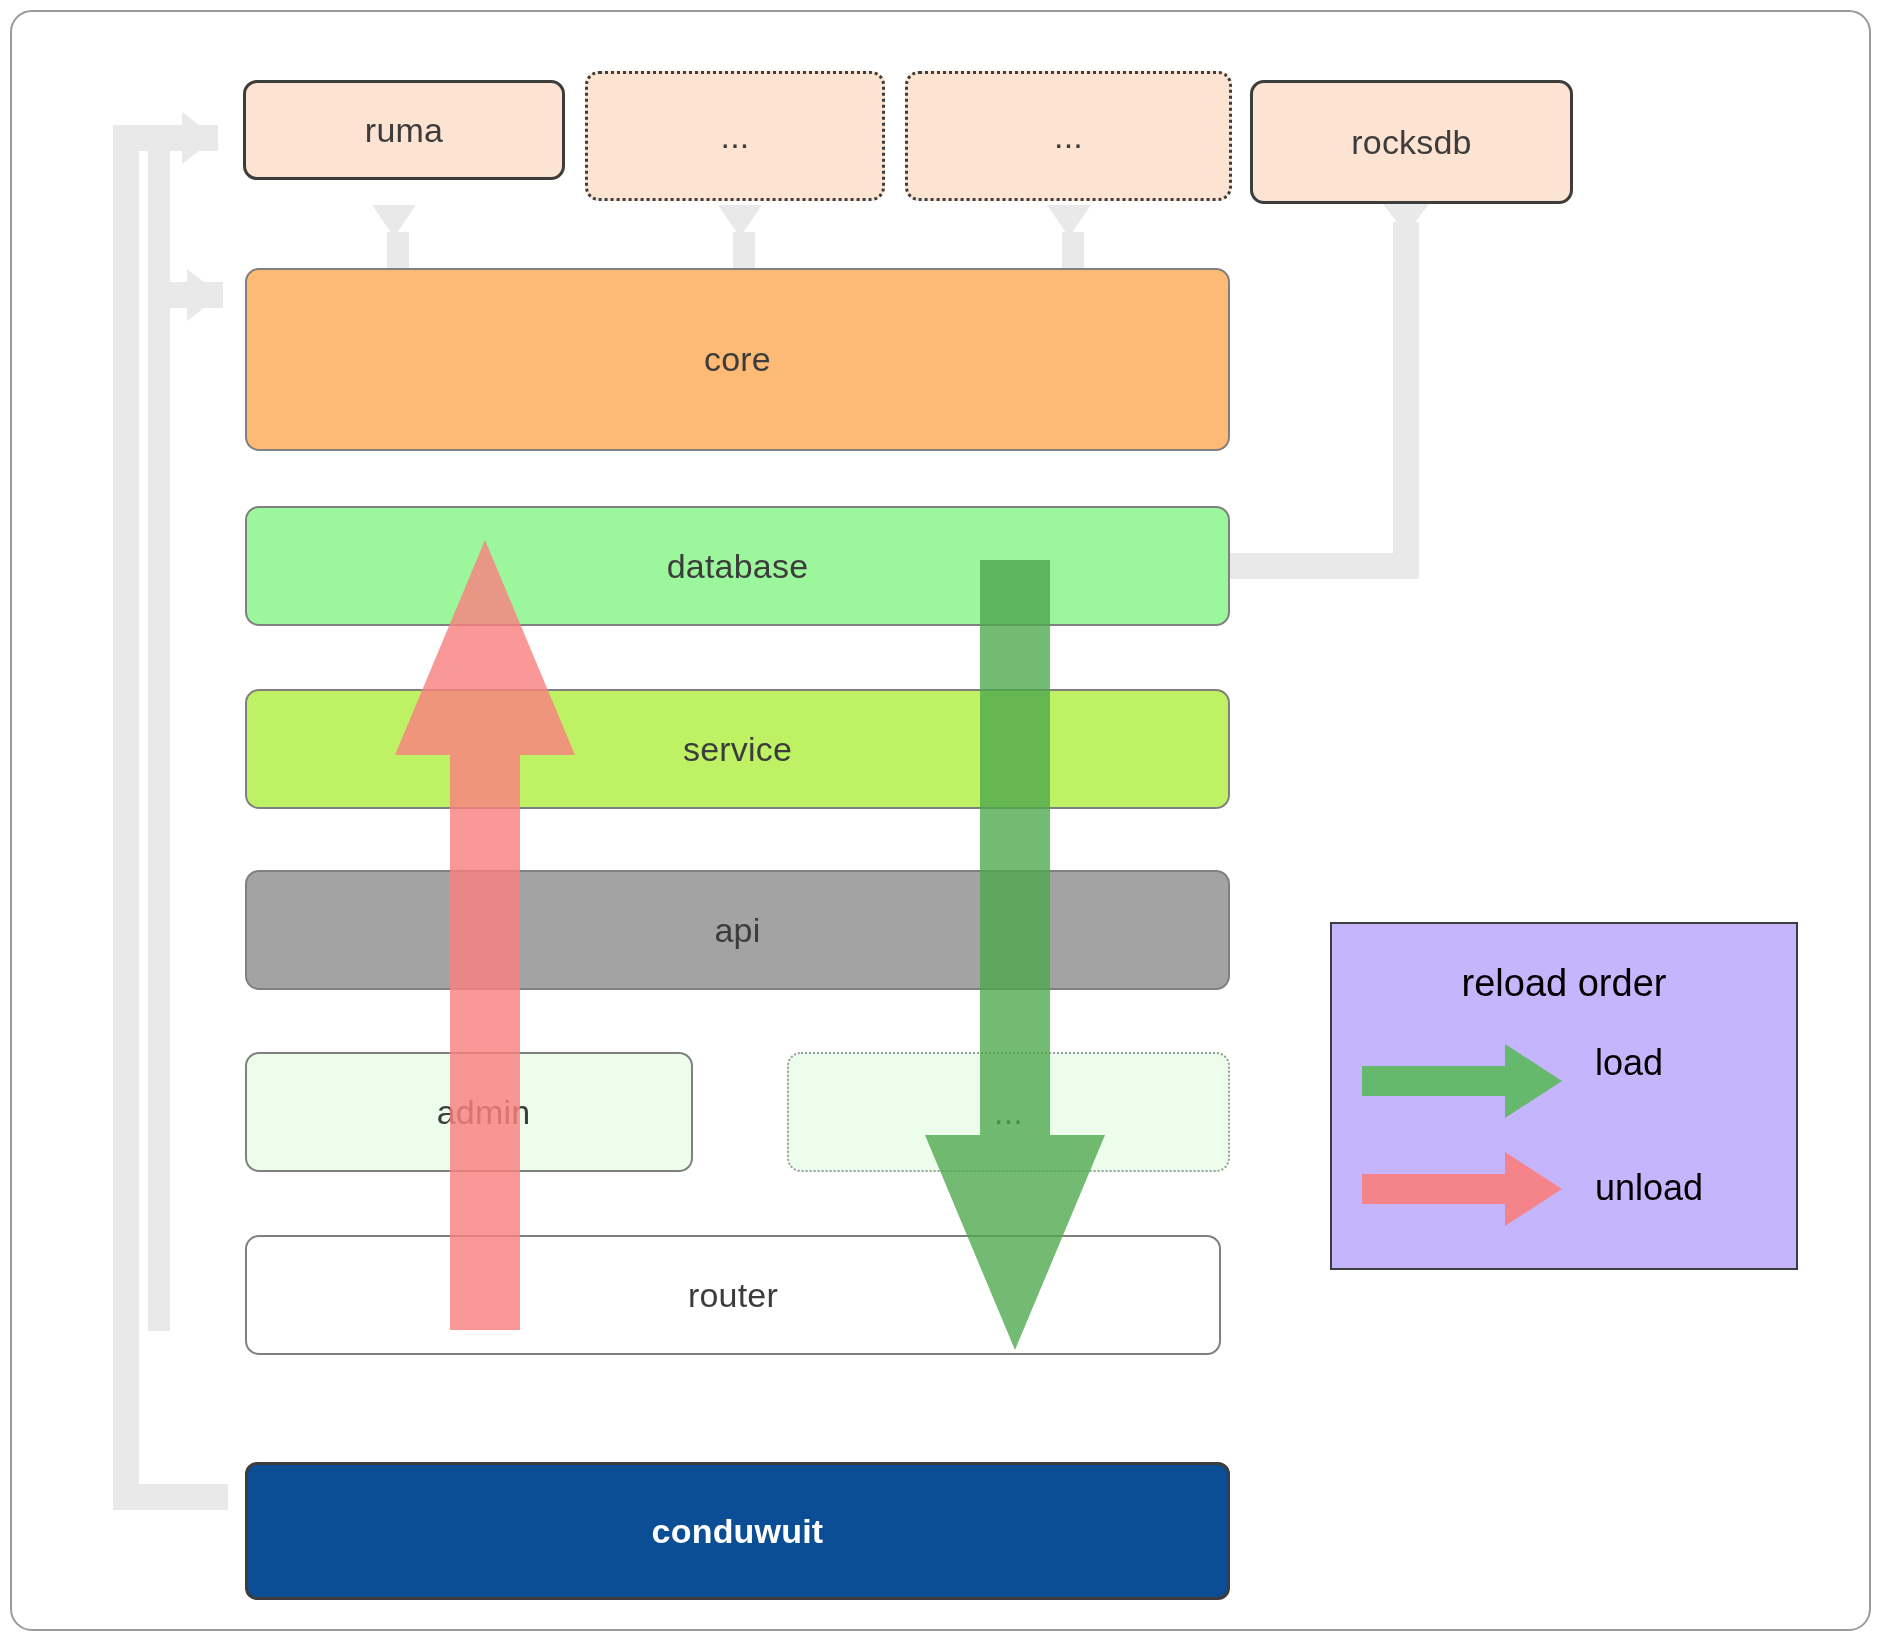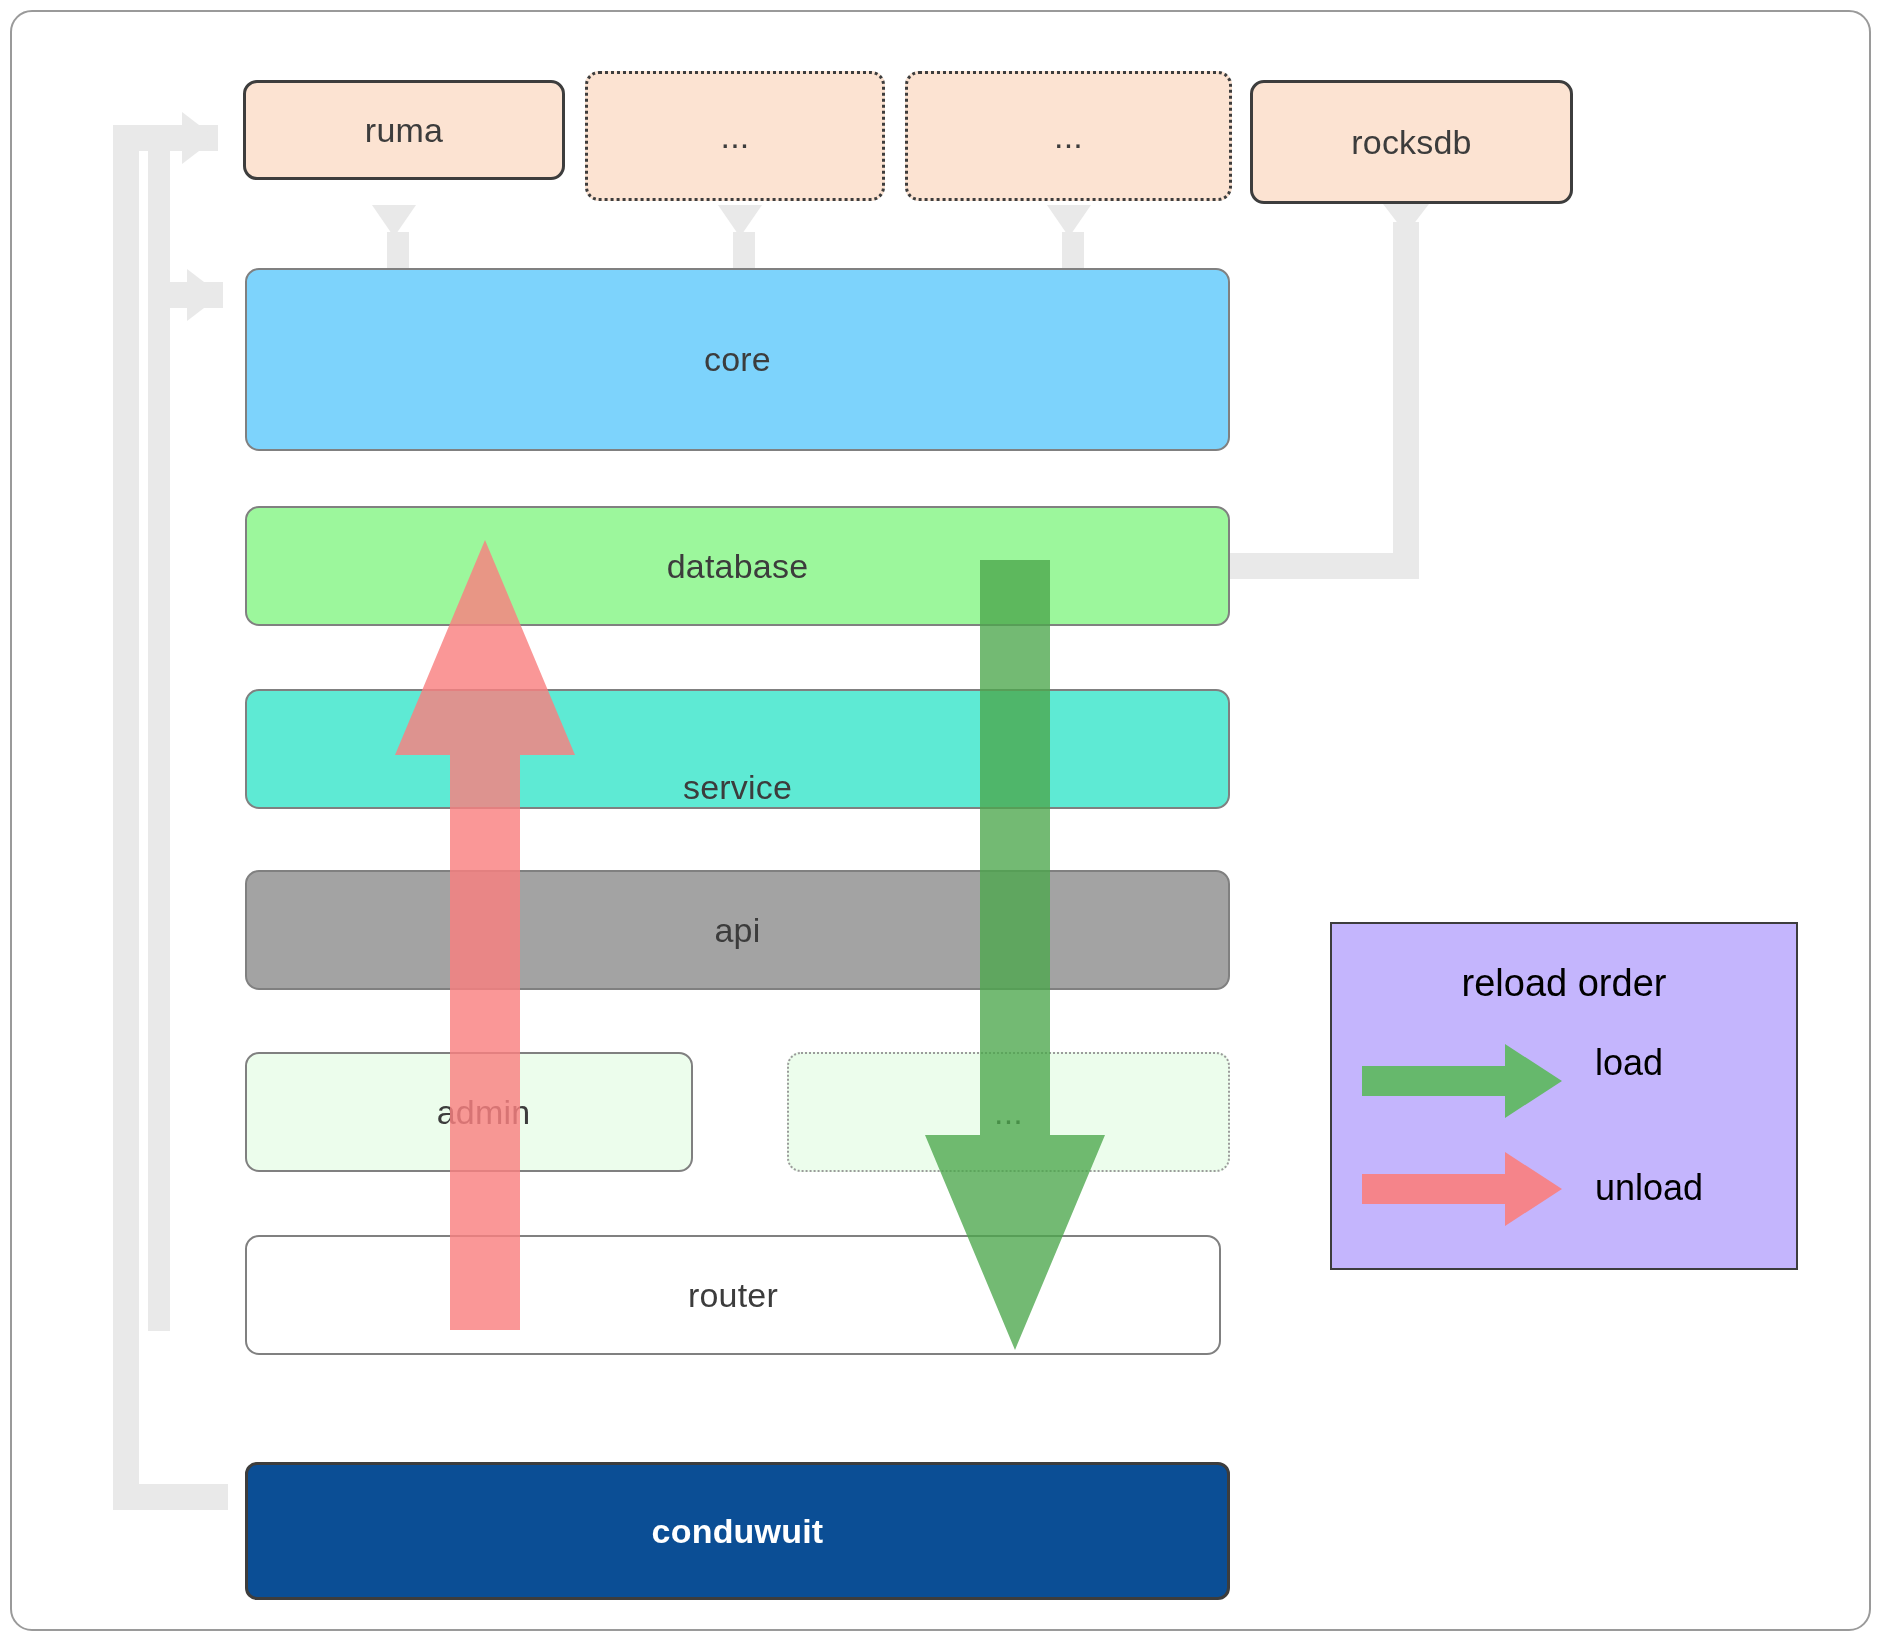--- a/index.html
+++ b/index.html
@@ -34,23 +34,23 @@
     color:#3c3c3c;
     letter-spacing:0.2px;
   }
 
   .solid-dark { border:3px solid #3d3d3d; }
   .dotted-dark { border:3px dotted #3d3d3d; }
   .solid-gray { border:2px solid #808080; }
   .dotted-gray { border:2px dotted #9b9b9b; }
 
   .peach { background:#fce3d2; }
-  .blue  { background:#7dd3fc; }
+  .blue  { background:#fdba74; }
   .green1{ background:#9cf79c; }
-  .green2{ background:#5eead4;align-items:flex-end; }
+  .green2{ background:#bef264; }
   .green3{ background:#a3a3a3; }
   .green4{ background:#ecfdec; }
   .white { background:#ffffff; }
   .navy  { background:#0b4e95; color:#ffffff; font-weight:bold; }
 
   
   .pipe { position:absolute; background:#e9e9e9; }
   .pipe-arrow {
     position:absolute;
     width:0; height:0;

